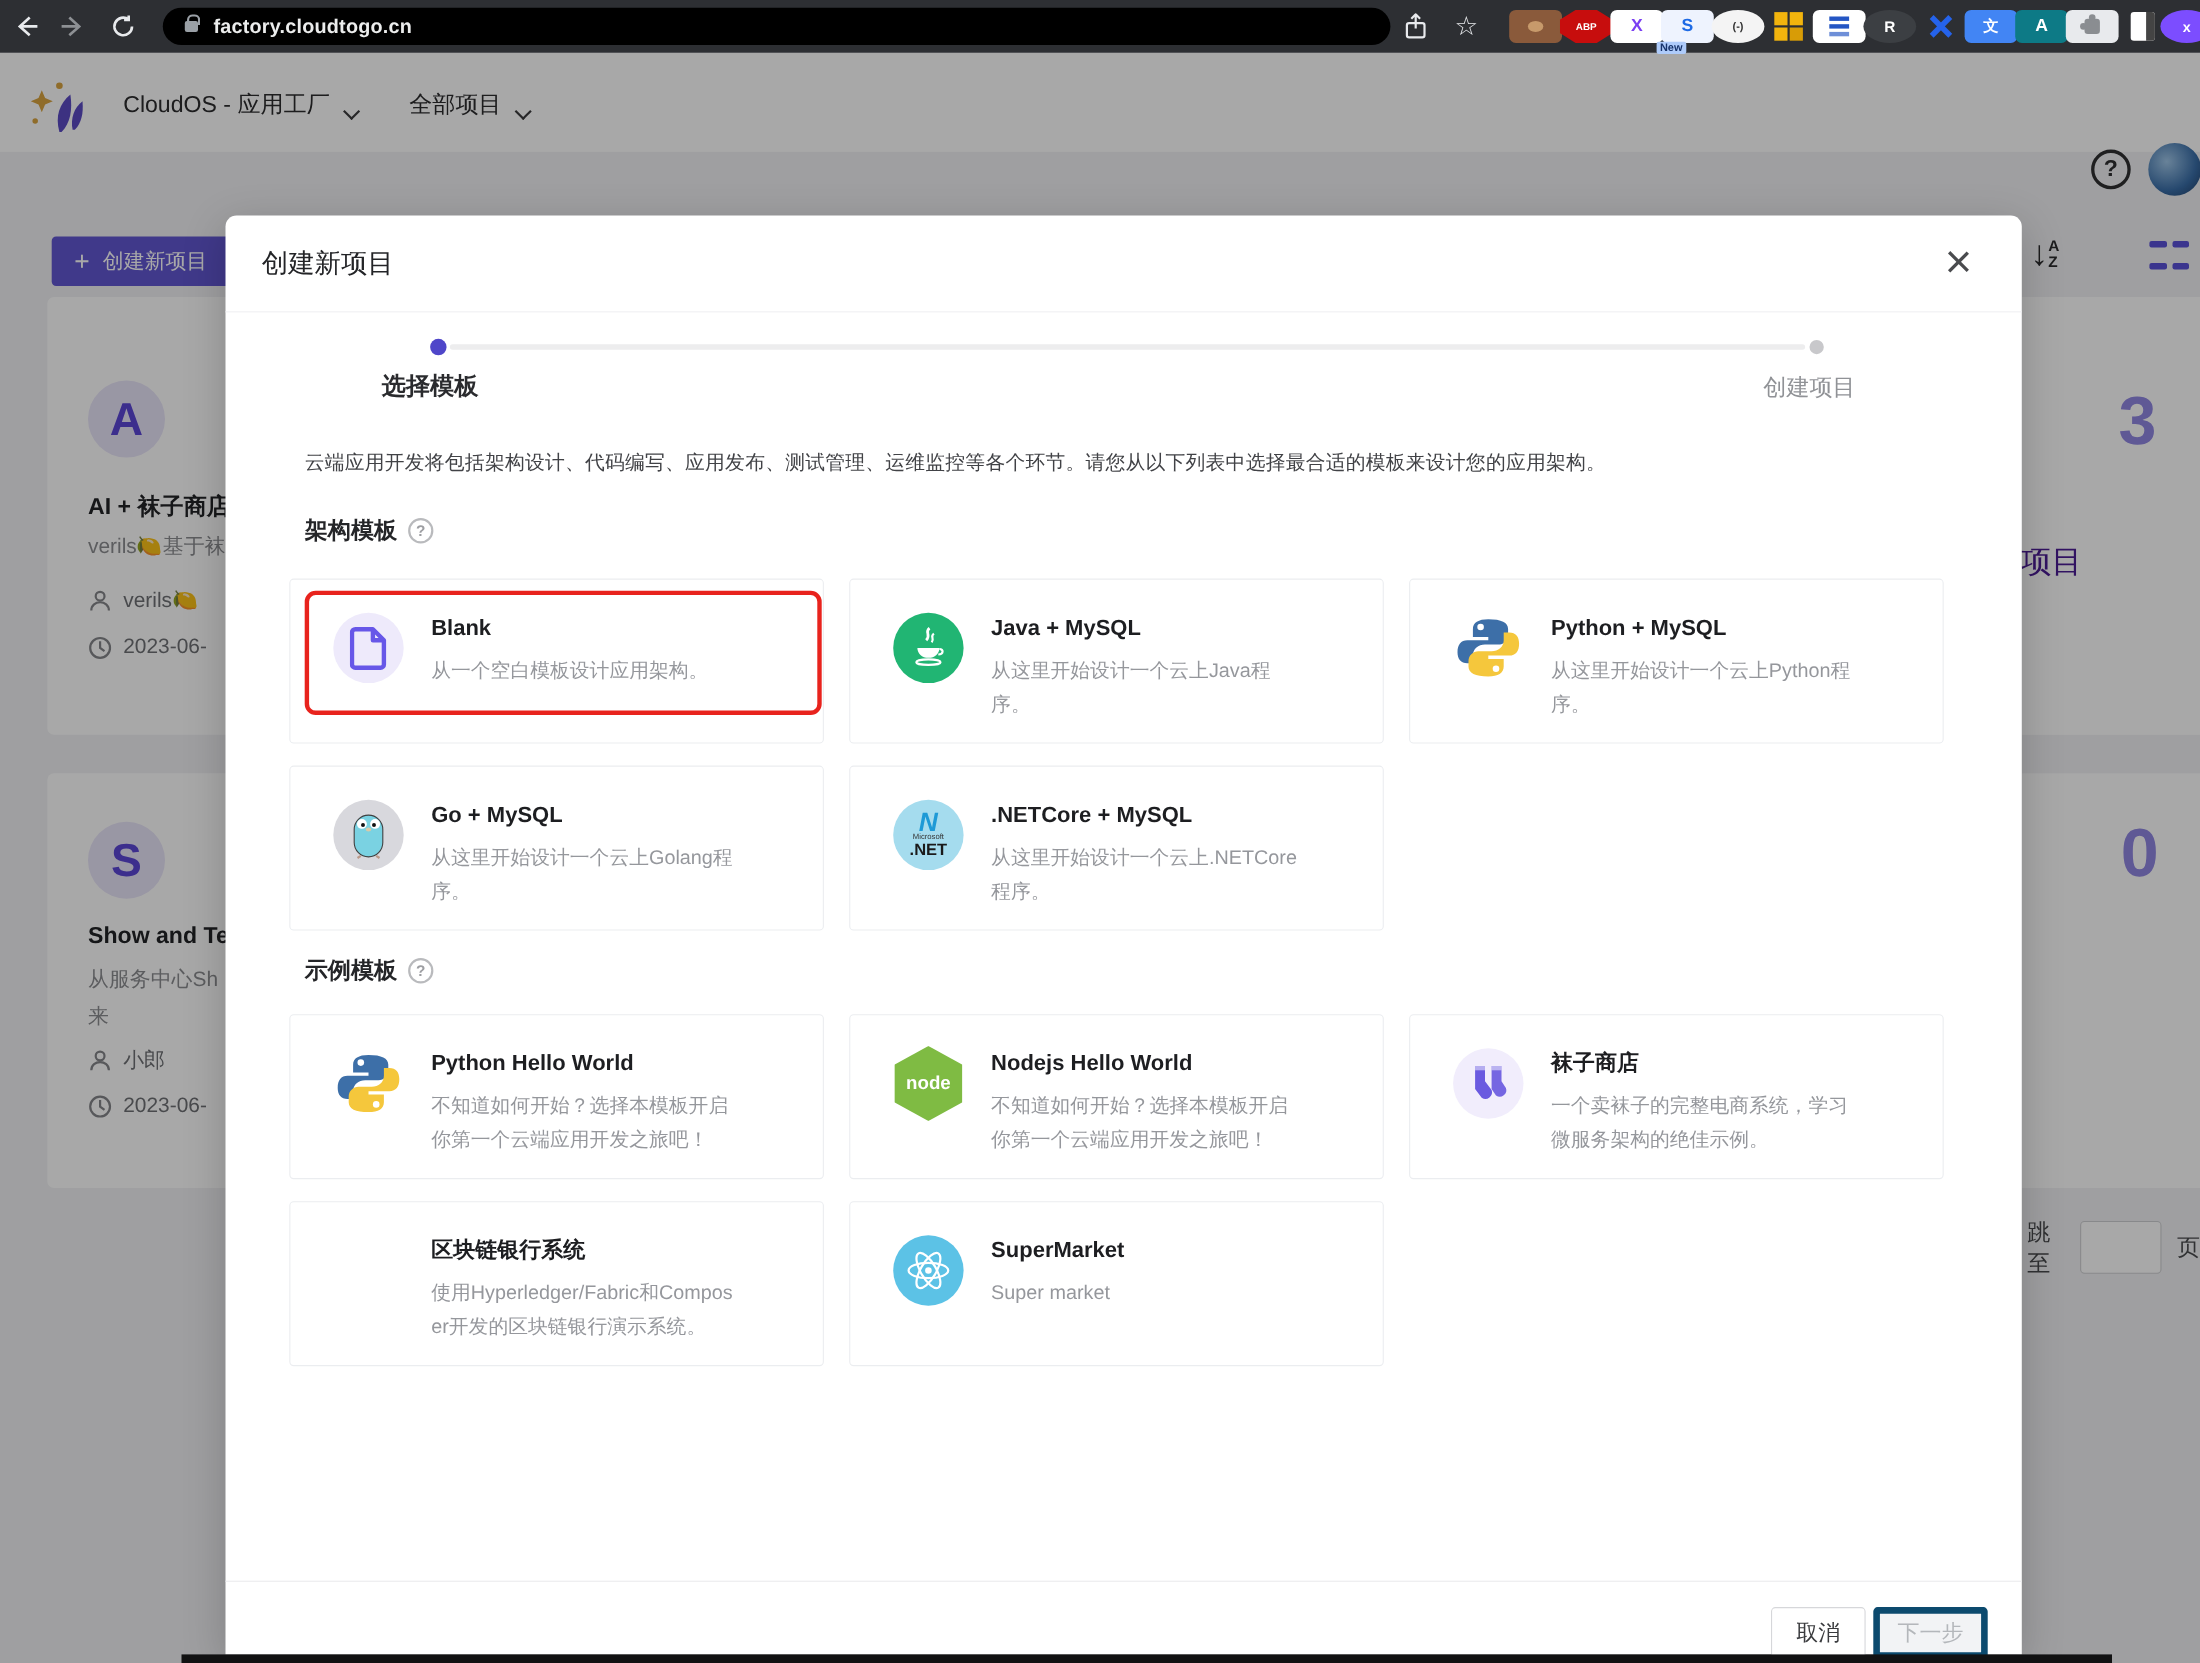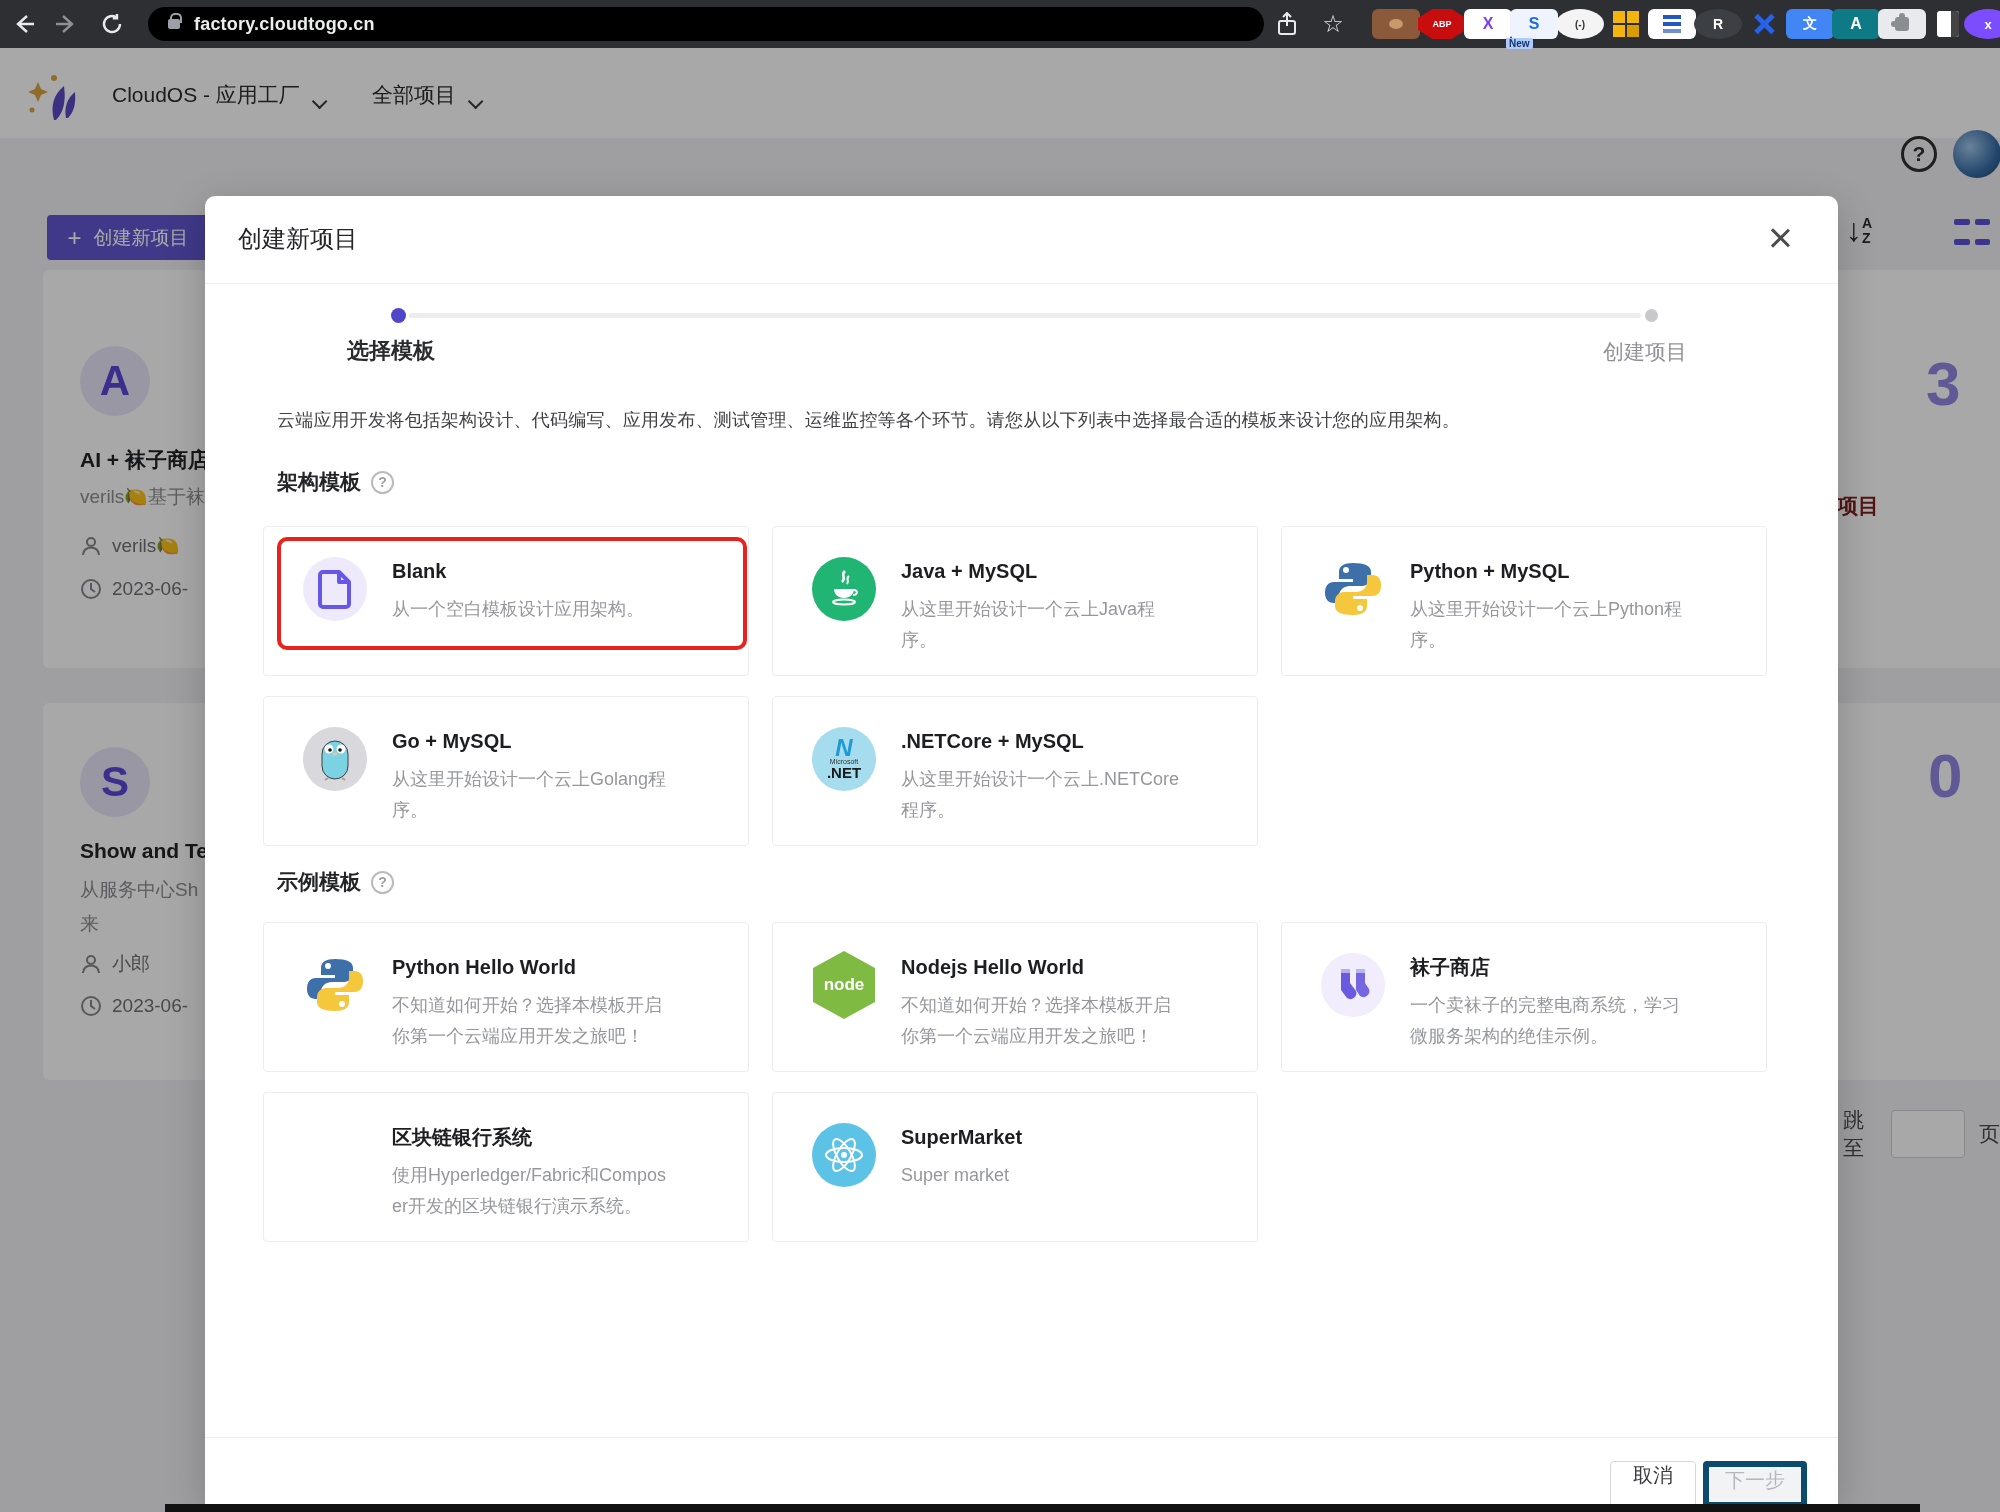--- a/index.html
+++ b/index.html
@@ -27,21 +27,21 @@
 
   
   .create-btn { position:absolute; left:47px; top:215px; width:162px; height:45px; background:#6257d2; border-radius:4px; color:#fff; font-size:19px; display:flex; align-items:center; justify-content:center; gap:12px; }
   .proj-card { position:absolute; left:43px; width:520px; background:#fff; border-radius:6px; overflow:hidden; }
   .proj-avatar { position:absolute; left:37px; top:76px; width:70px; height:70px; border-radius:50%; background:#e9e5f9; display:flex; align-items:center; justify-content:center; font-size:42px; font-weight:bold; color:#5b46d6; }
   .proj-title { position:absolute; left:37px; font-size:21px; font-weight:bold; color:#222326; white-space:nowrap; }
   .proj-sub { position:absolute; left:37px; font-size:19px; color:#8c8d91; white-space:nowrap; }
   .meta-row { position:absolute; left:37px; display:flex; align-items:center; gap:10px; font-size:19px; color:#6f7175; white-space:nowrap; }
   .right-panel { position:absolute; background:#fff; }
   .big-num { position:absolute; font-size:62px; font-weight:bold; color:#9187e2; }
-  .frag-label { position:absolute; font-size:21px; color:#7f1d1d;font-weight:bold; }
+  .frag-label { position:absolute; font-size:28px; color:#4c1d95; }
   .jump-row { position:absolute; left:1843px; top:1106px; display:flex; align-items:center; gap:14px; font-size:21px; color:#4a4b4e; }
   .jump-input { width:74px; height:48px; border:1px solid #cfd0d3; border-radius:4px; background:#fff; font-size:20px; text-align:center; }
   .sort-bar { position:absolute; top:212px; display:flex; align-items:center; }
   .ic-list { width:40px; display:flex; flex-direction:column; gap:8px; }
   .ic-list span { display:block; height:4px; background:#2b2b2d; border-radius:1px; }
   .ic-grid { width:36px; height:36px; display:grid; grid-template-columns:1fr 1fr; gap:5px; }
   .ic-grid span { border:3px solid #5a51d8; border-radius:2px; }
 
   
   .overlay { position:absolute; left:0; top:48px; width:2000px; height:1464px; background:rgba(0,0,0,.34); z-index:40; }
@@ -62,21 +62,21 @@
   .sec-head { position:absolute; left:72px; display:flex; align-items:center; gap:10px; font-size:21px; font-weight:bold; color:#242528; }
   .q-circle { width:23px; height:23px; border:2px solid #b9babd; border-radius:50%; display:flex; align-items:center; justify-content:center; font-size:14px; font-weight:bold; color:#9d9ea2; }
   .cards { position:absolute; left:58px; display:grid; grid-template-columns:486px 486px 486px; column-gap:23px; row-gap:20px; }
   .tcard { width:486px; height:150px; background:#fff; border:1px solid #ebedf0; border-radius:4px; display:flex; padding:30px 20px 0 39px; cursor:pointer; }
   .tcard .iconbox { width:64px; height:64px; flex:none; }
   .tcard .txt { margin-left:25px; width:338px; }
   .tcard .t { font-size:20px; font-weight:bold; color:#1d1e21; line-height:28px; }
   .tcard .d { margin-top:9px; font-size:18px; color:#95979c; line-height:31px; white-space:pre-line; }
   .circ { width:64px; height:64px; border-radius:50%; display:flex; align-items:center; justify-content:center; }
   .modal-ftr-line { position:absolute; left:0; top:1241px; width:100%; height:1px; background:#ececee; }
-  .btn { position:absolute; top:1265px; height:47px; border-radius:4px; display:flex; justify-content:center; font-size:20px; cursor:pointer; }
+  .btn { position:absolute; top:1265px; height:47px; border-radius:4px; display:flex; align-items:center; justify-content:center; font-size:20px; cursor:pointer; }
   .btn-cancel { left:1405px; width:86px; background:#fff; border:1px solid #d6d7da; color:#3a3b3e; }
   .btn-next { left:1498px; width:104px; background:#f2f3f5; border:6px solid #0c4a6e; color:#b4b7bb; }
 
   .red-box { position:absolute; left:277px; top:537px; width:470px; height:113px; border:4px solid #e8231d; border-radius:10px; z-index:55; }
   .bottom-bar { position:absolute; left:165px; top:1504px; width:1755px; height:8px; background:#121213; z-index:60; }
 
   
   .hex { width:62px; height:68px; background:#7fbb43; clip-path:polygon(50% 0,100% 25%,100% 75%,50% 100%,0 75%,0 25%); display:flex; align-items:center; justify-content:center; color:#fff; font-weight:bold; font-size:17px; }
   .sidebar-ic { width:22px; height:26px; background:#fff; border-radius:3px; position:relative; }
   .sidebar-ic:after { content:""; position:absolute; right:0; top:0; width:8px; height:26px; background:#444; border-radius:0 3px 3px 0; }

